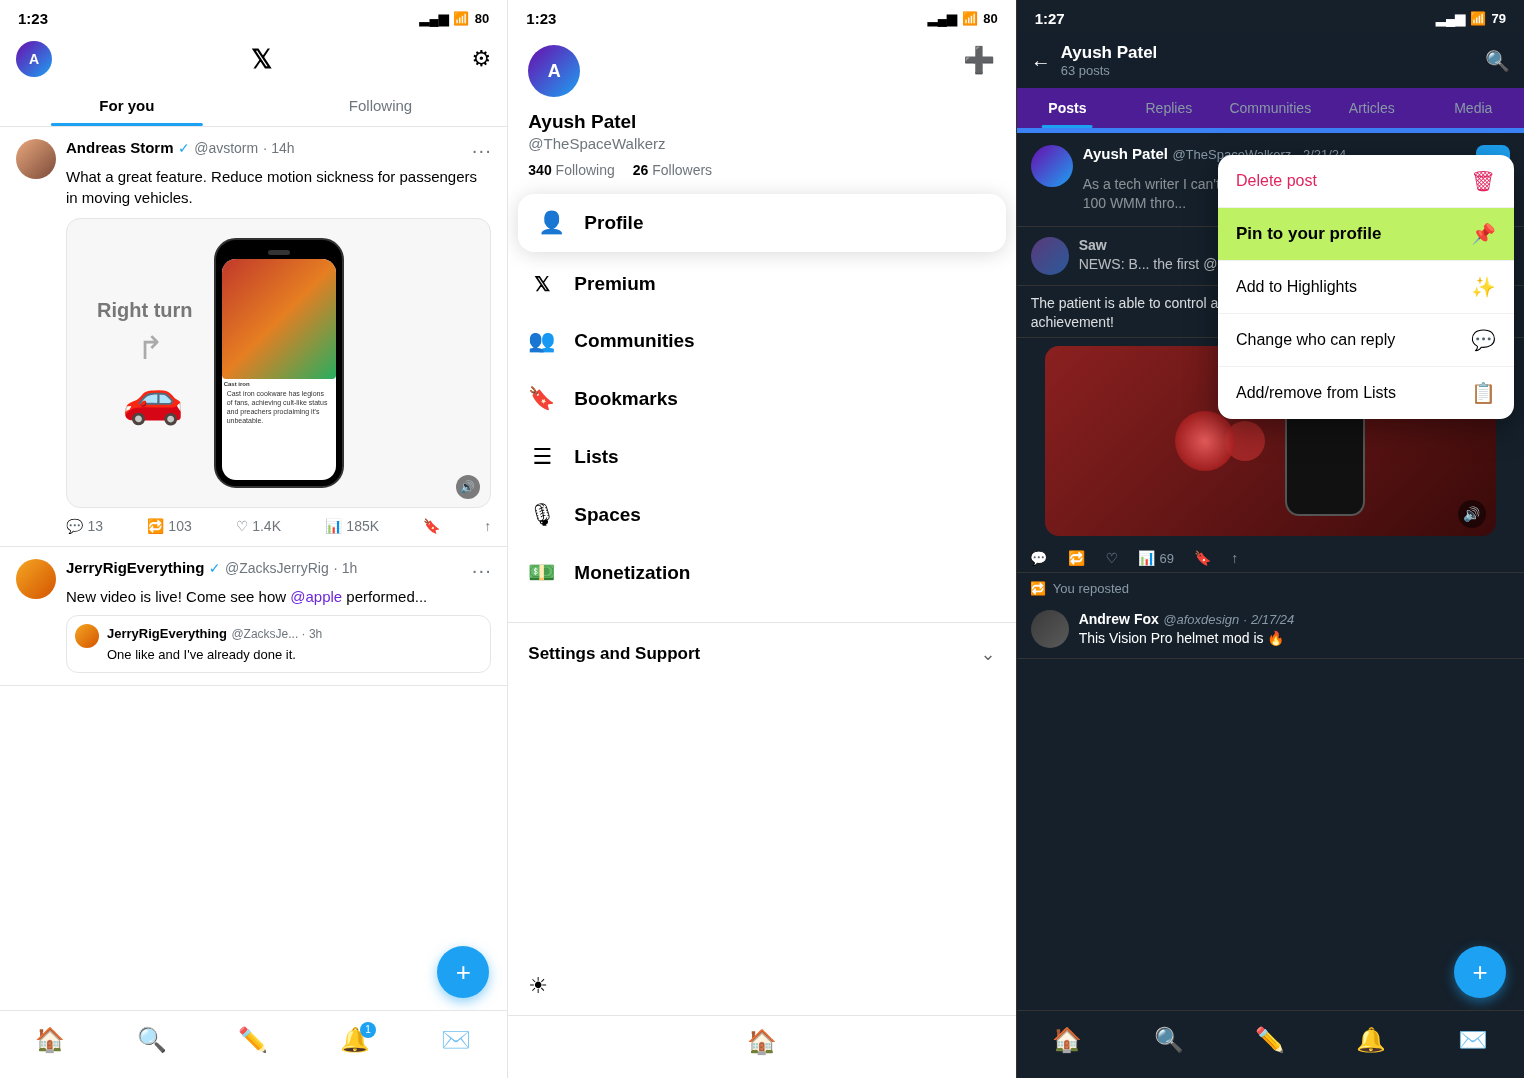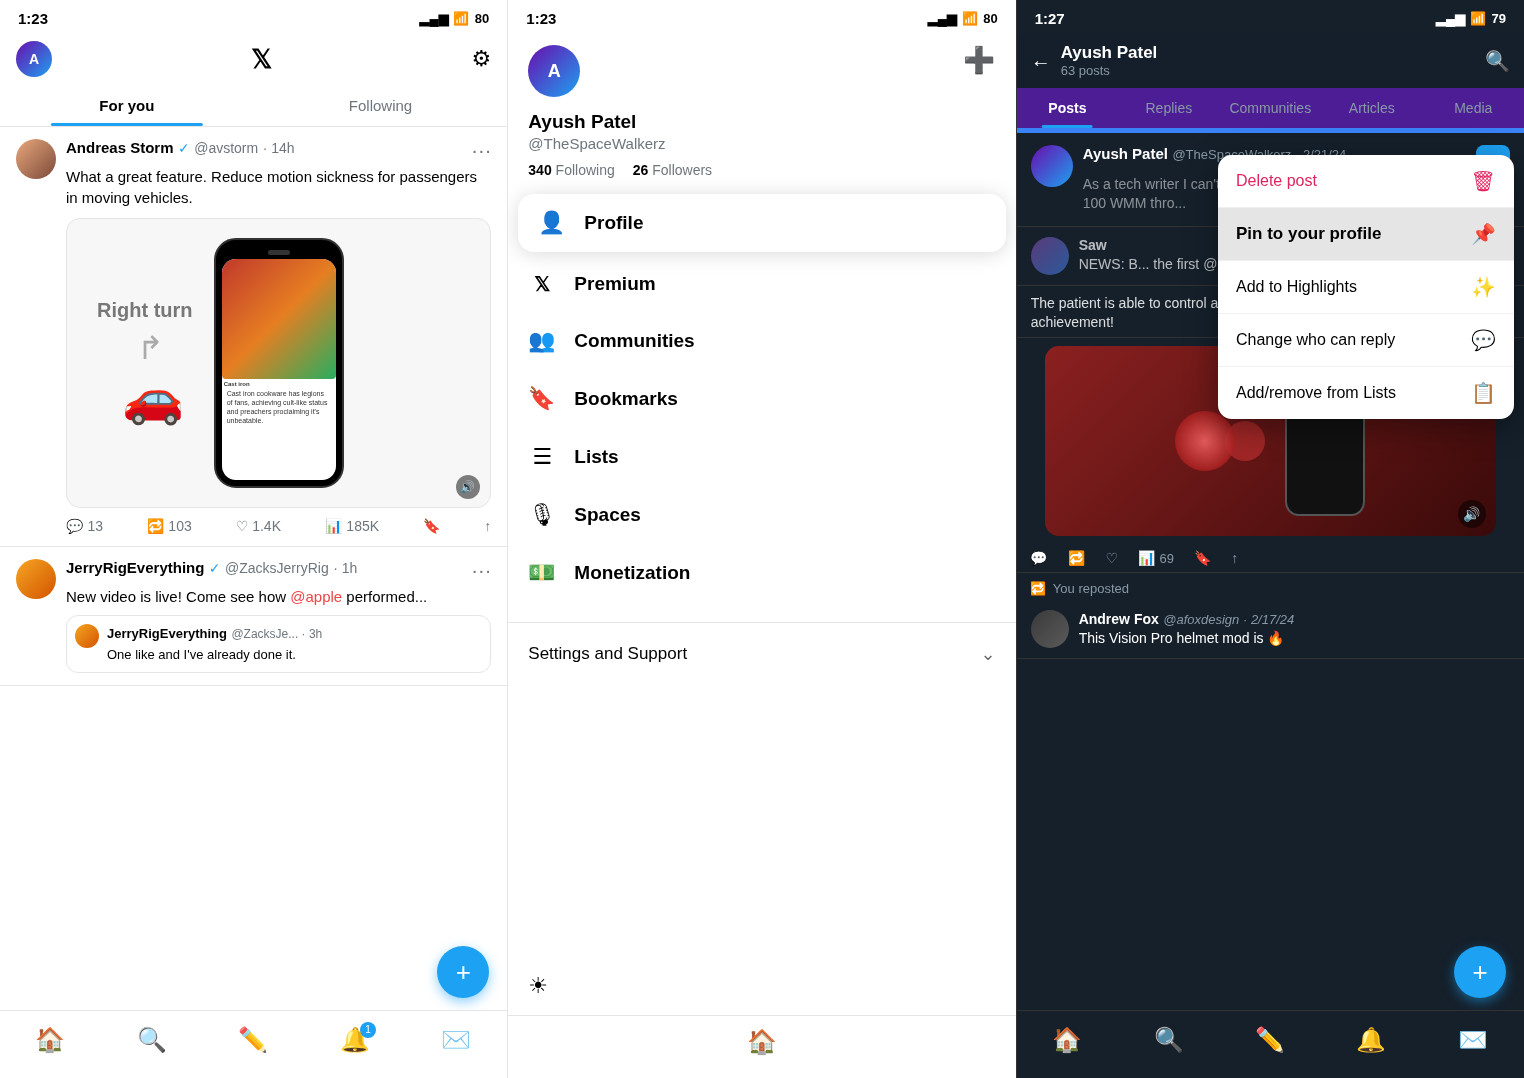--- a/index.html
+++ b/index.html
@@ -101,21 +101,21 @@
     }
     .tweet-avatar.andreas { background: linear-gradient(135deg, #e8a87c, #7c4a3a); }
     .tweet-avatar.jerry { background: linear-gradient(135deg, #f5a623, #d35400); }
     .tweet-content { flex: 1; }
     .tweet-header { display: flex; justify-content: space-between; align-items: flex-start; }
     .tweet-name { font-weight: 700; font-size: 15px; color: #000; }
     .tweet-handle { color: #6e767d; font-size: 14px; }
     .tweet-time { color: #6e767d; font-size: 14px; }
     .tweet-more { color: #6e767d; font-size: 20px; cursor: pointer; }
     .tweet-text { font-size: 15px; color: #000; margin-top: 4px; line-height: 1.4; }
-    .tweet-text .mention { color: #ef4444; }
+    .tweet-text .mention { color: #6d28d9; }
     .verified-badge { color: #1da1f2; font-size: 14px; }
 
     
     .tweet-image-area {
       margin-top: 10px;
       border-radius: 14px;
       overflow: hidden;
       background: #f7f7f7;
       border: 1px solid #e5e5e5;
       height: 290px;
@@ -238,21 +238,21 @@
     .menu-icon { font-size: 22px; color: #000; width: 28px; text-align: center; }
     .menu-label { font-size: 19px; font-weight: 700; color: #000; }
 
     .divider { height: 1px; background: #e5e5e5; margin: 4px 0; }
 
     .settings-row {
       display: flex; justify-content: space-between; align-items: center;
       padding: 16px 20px;
       cursor: pointer;
     }
-    .settings-label { font-size: 17px; font-weight: 400; color: #000; }
+    .settings-label { font-size: 17px; font-weight: 700; color: #000; }
     .brightness-icon { font-size: 22px; color: #000; }
 
     
     .p3-header {
       display: flex;
       align-items: center;
       padding: 10px 14px;
       gap: 10px;
       background: rgba(21,32,43,0.95);
     }
@@ -302,21 +302,21 @@
       justify-content: space-between;
       padding: 14px 18px;
       cursor: pointer;
       border-bottom: 1px solid #f0f0f0;
     }
     .ctx-item:last-child { border-bottom: none; }
     .ctx-item-label { font-size: 16px; font-weight: 500; }
     .ctx-item.delete .ctx-item-label { color: #e0245e; }
     .ctx-item-icon { font-size: 20px; color: #555; }
     .ctx-item.delete .ctx-item-icon { color: #e0245e; }
-    .ctx-item.pin { background: #e5e5e5; font-weight: 600; }
+    .ctx-item.pin { background: #bef264; font-weight: 600; }
     .ctx-item.pin .ctx-item-label { font-weight: 700; font-size: 17px; color: #000; }
 
     
     .p3-tweet {
       display: flex;
       padding: 12px 14px;
       border-bottom: 1px solid #333;
       gap: 10px;
     }
     .p3-tweet-avatar {

